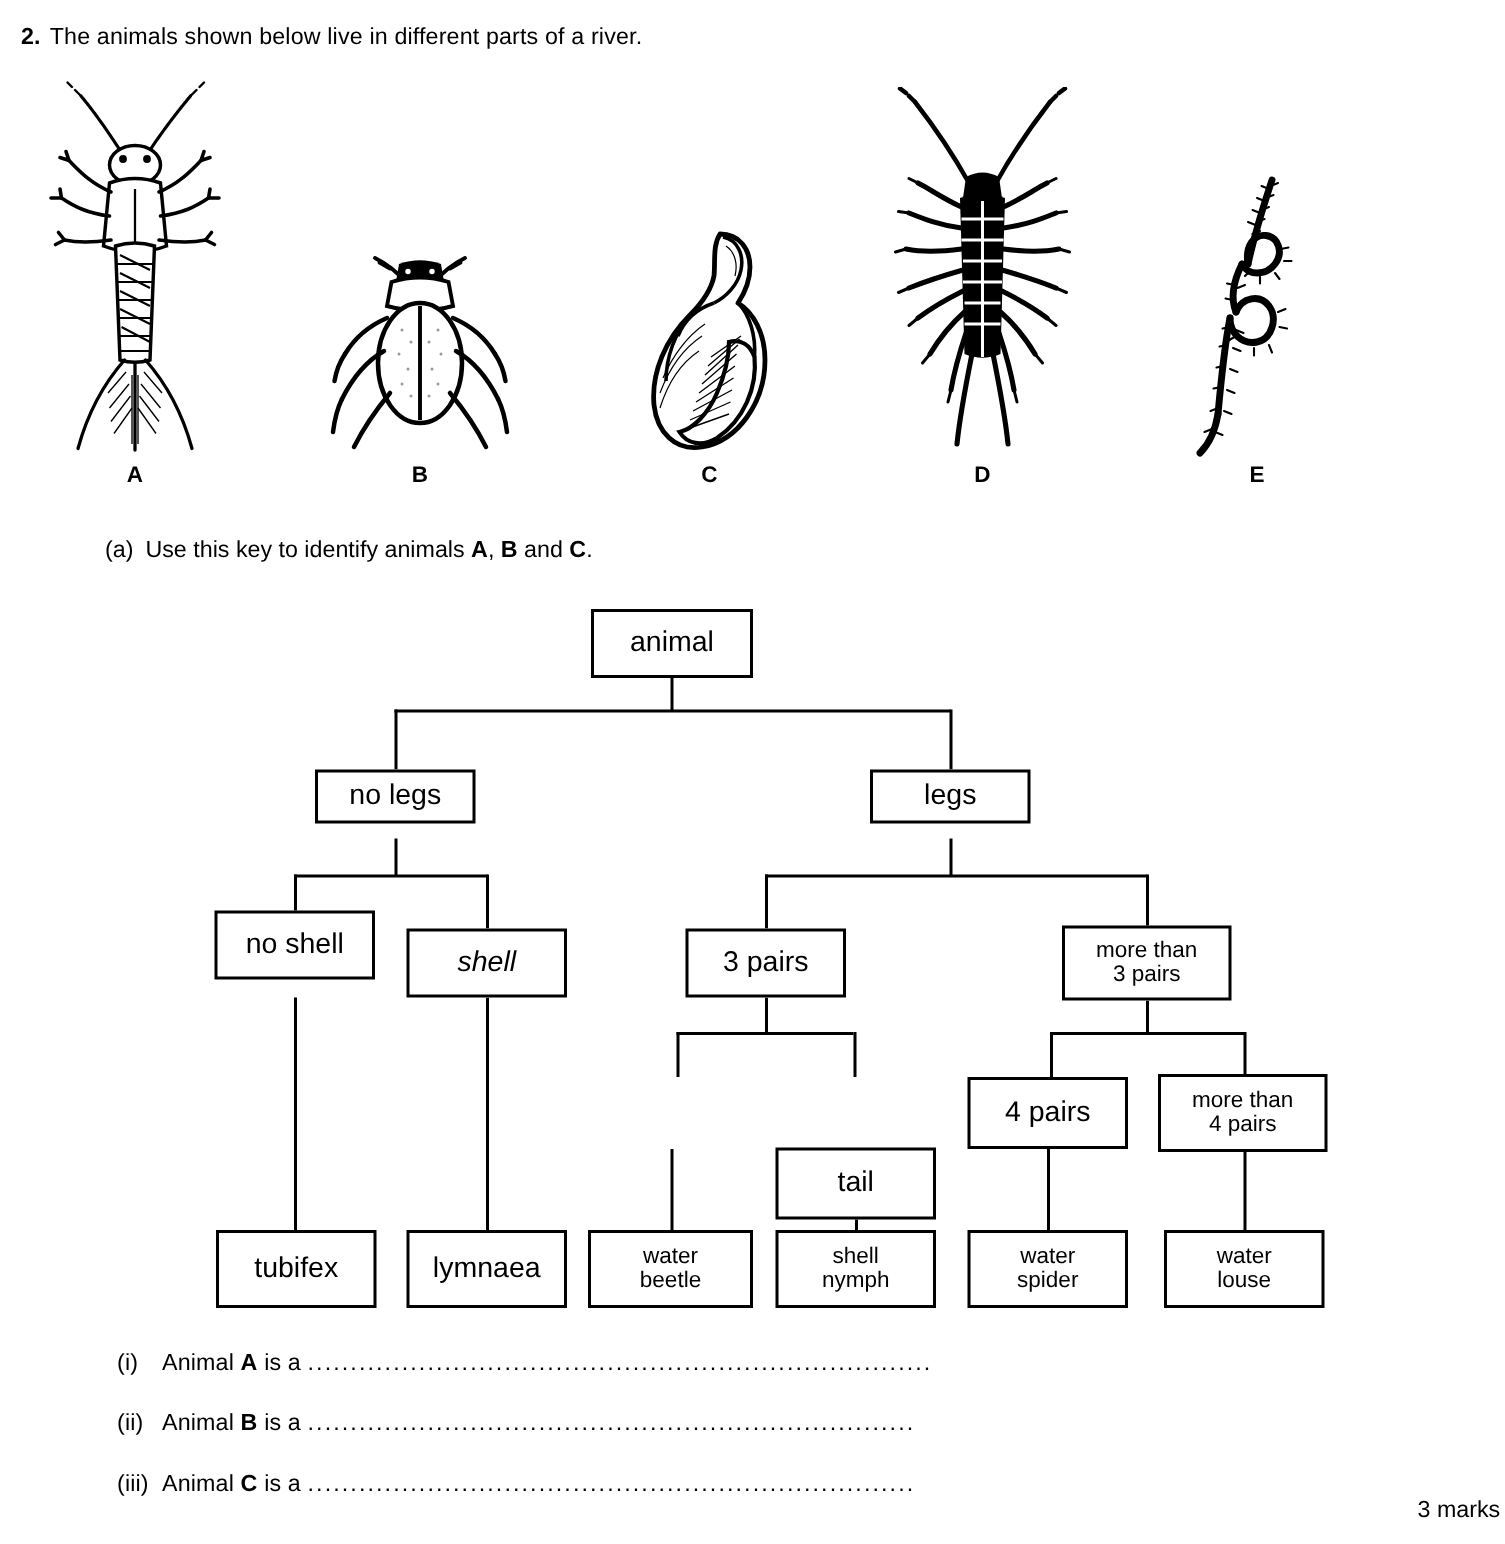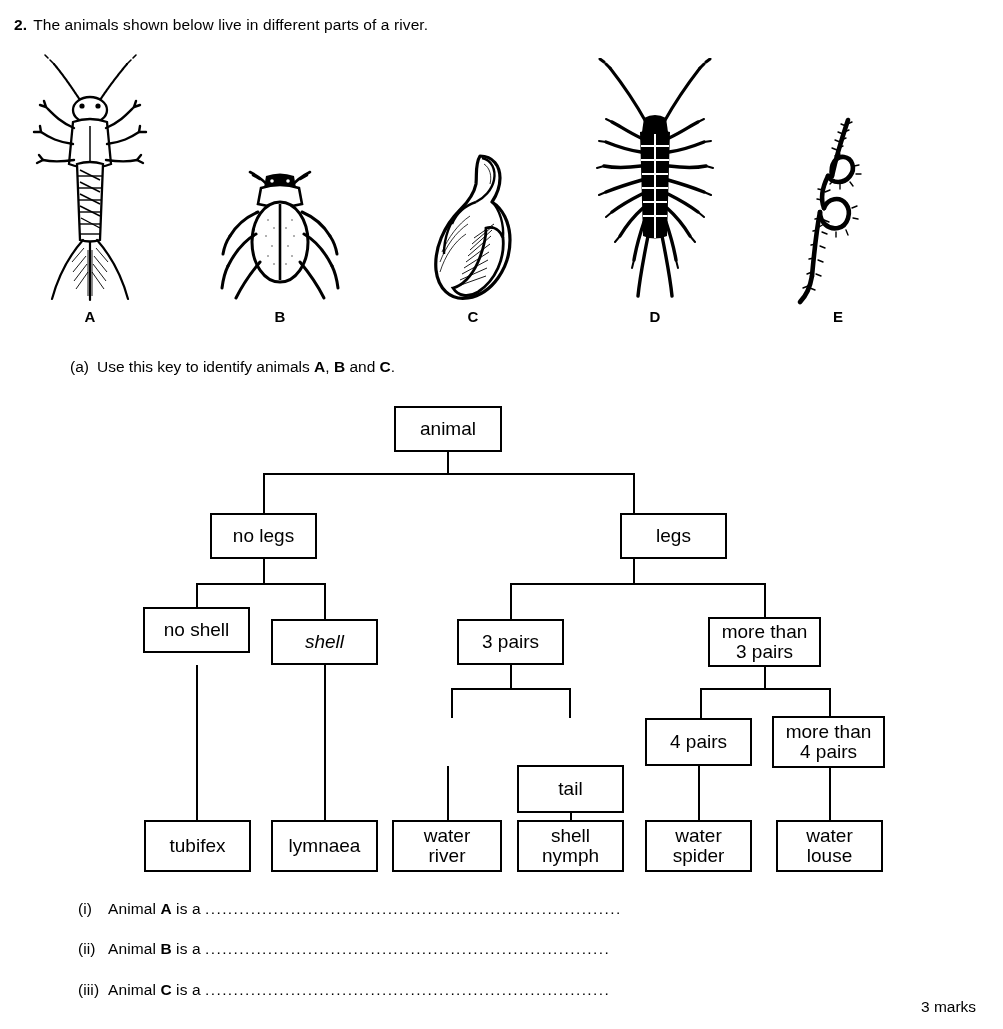--- a/index.html
+++ b/index.html
@@ -78,21 +78,21 @@
     border: 2px solid #000000;
     background: #ffffff;
     display: flex;
     align-items: center;
     justify-content: center;
     text-align: center;
     font-size: 19px;
     line-height: 1.06;
     z-index: 2;
   }
-  .kbox.two-line { font-size: 19px; }
+  .kbox.two-line { font-size: 15px; }
   .kline {
     position: absolute;
     background: #000000;
     z-index: 1;
   }
   .kline.v { width: 1.6px; }
   .kline.h { height: 1.6px; }
 
   
   .answer-line {
@@ -108,21 +108,21 @@
   .answer-line b { font-weight: bold; }
   .answer-line .dots {
     letter-spacing: 1.4px;
   }
   #answer-i   { left: 78px; top: 900px; }
   #answer-ii  { left: 78px; top: 940px; }
   #answer-iii { left: 78px; top: 981px; }
 
   #marks {
     position: absolute;
-    left: 921px;
+    left: 945px;
     top: 998px;
     font-size: 15.5px;
     white-space: nowrap;
   }
 </style>
 </head>
 <body>
 
 <div id="question-header">
   <span class="qnum">2.</span><span>The animals shown below live in different parts of a river.</span>
@@ -364,24 +364,24 @@
   <div class="kbox" style="left:394px; top:11px; width:108px; height:46px;">
     <span>animal</span>
   </div>
 
   <div class="kline v" style="left:447px; top:57px; height:22px;"></div>
 
   <div class="kline h" style="left:263px; top:78px; width:371px;"></div>
   <div class="kline v" style="left:263px; top:78px; height:40px;"></div>
   <div class="kline v" style="left:633px; top:78px; height:40px;"></div>
 
-  <div class="kbox" style="left:210px; top:118px; width:107px; height:46px;">
+  <div class="kbox" style="left:210px; top:118px; width:107px; height:36px;">
     <span>no legs</span>
   </div>
-  <div class="kbox" style="left:580px; top:118px; width:107px; height:46px;margin-left:40px;">
+  <div class="kbox" style="left:580px; top:118px; width:107px; height:36px;">
     <span>legs</span>
   </div>
 
   <div class="kline v" style="left:263px; top:164px; height:25px;"></div>
   <div class="kline h" style="left:196px; top:188px; width:129px;"></div>
   <div class="kline v" style="left:196px; top:188px; height:36px;"></div>
   <div class="kline v" style="left:324px; top:188px; height:36px;"></div>
 
   <div class="kline v" style="left:633px; top:164px; height:25px;"></div>
   <div class="kline h" style="left:510px; top:188px; width:255px;"></div>
@@ -433,21 +433,21 @@
   <div class="kline v" style="left:829px; top:373px; height:52px;"></div>
 
   <div class="kbox" style="left:144px; top:425px; width:107px; height:52px;">
     <span>tubifex</span>
   </div>
   <div class="kbox" style="left:271px; top:425px; width:107px; height:52px;">
     <span>lymnaea</span>
   </div>
   <div class="kbox two-line" style="left:392px; top:425px; width:110px; height:52px; flex-direction:column;">
     <span>water</span>
-    <span>river</span>
+    <span>beetle</span>
   </div>
   <div class="kbox two-line" style="left:517px; top:425px; width:107px; height:52px; flex-direction:column;">
     <span>shell</span>
     <span>nymph</span>
   </div>
   <div class="kbox two-line" style="left:645px; top:425px; width:107px; height:52px; flex-direction:column;">
     <span>water</span>
     <span>spider</span>
   </div>
   <div class="kbox two-line" style="left:776px; top:425px; width:107px; height:52px; flex-direction:column;">

